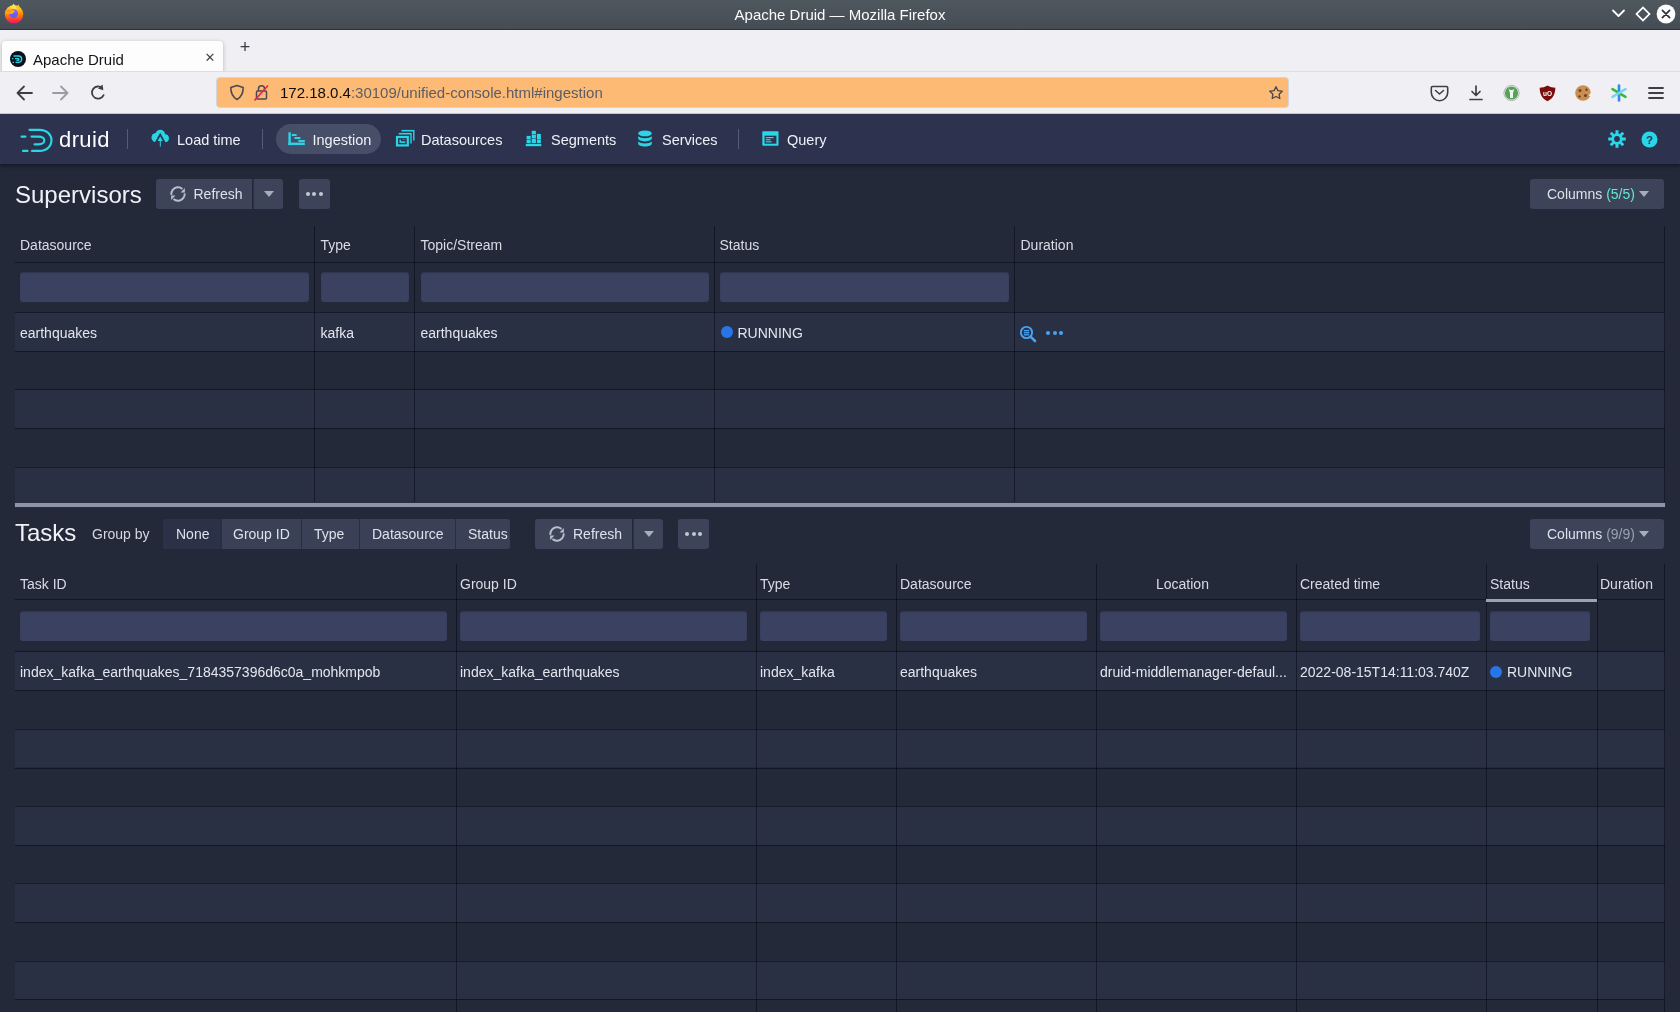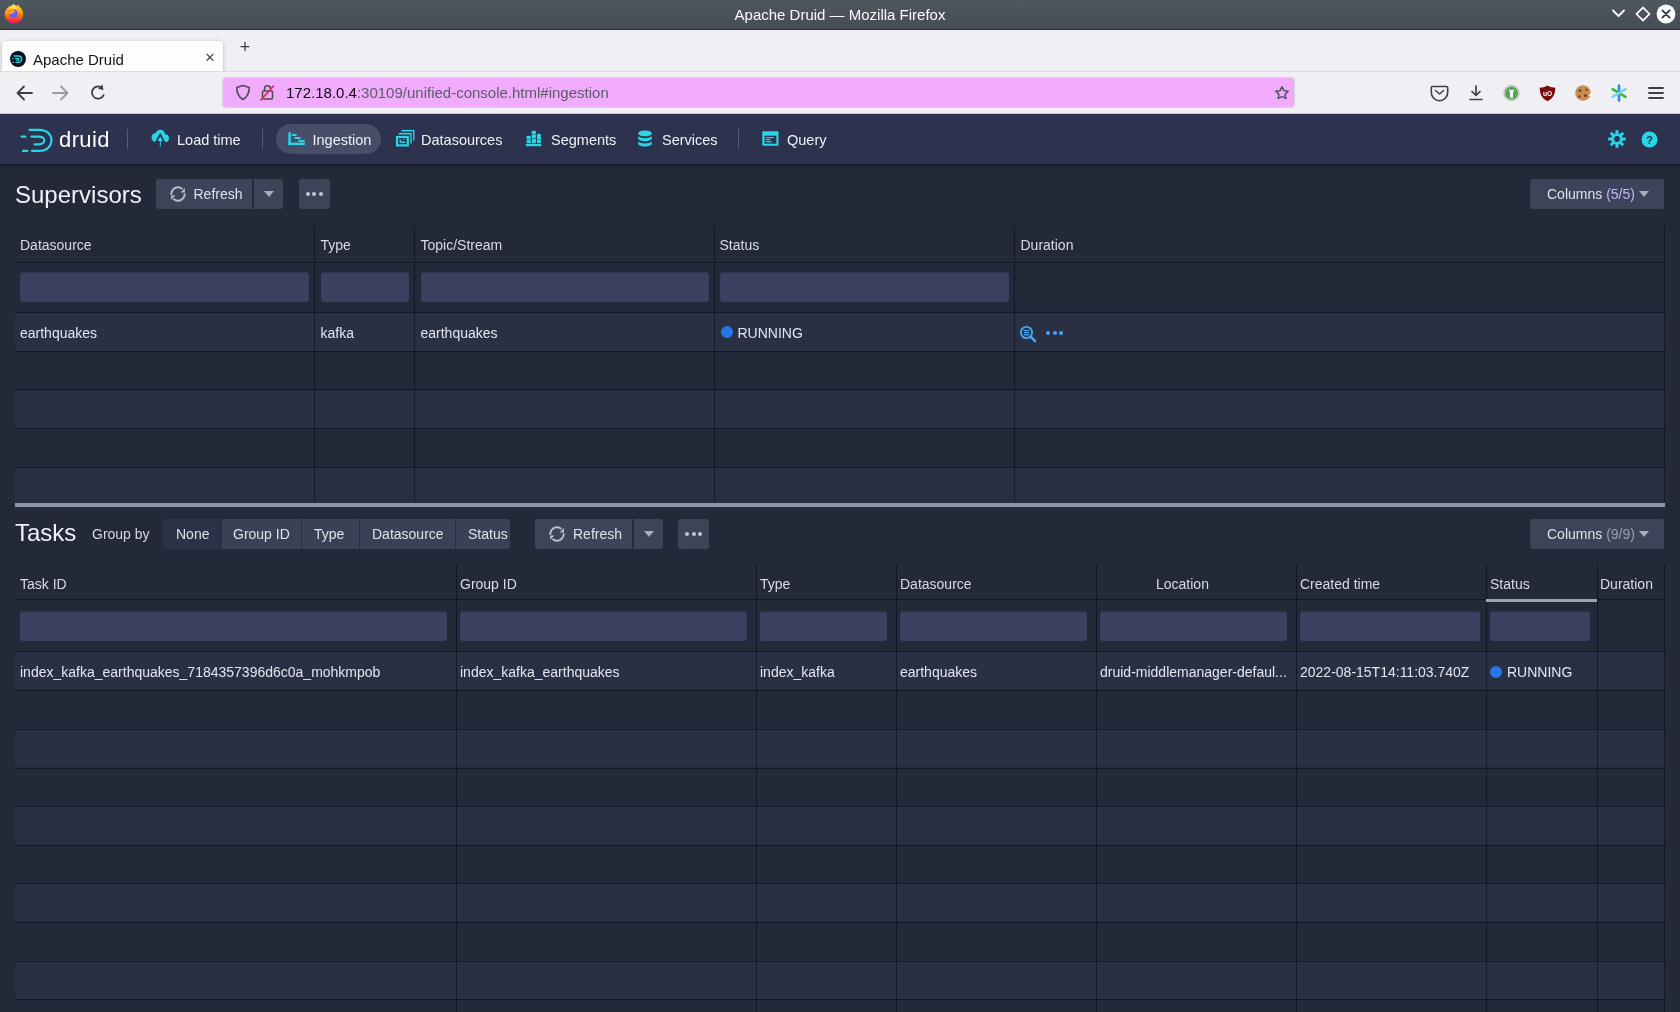--- a/index.html
+++ b/index.html
@@ -14,21 +14,21 @@
 #titletext { position:absolute; left:0; right:0; top:6px; text-align:center;
   color:#fbfbfe; font-size:15px; }
 #tabbar { position:absolute; left:0; top:30px; width:1680px; height:42px; background:#f0f0f4; }
 #tab { position:absolute; left:2px; top:11px; width:221px; height:35px; background:#fdfdfe;
   border-radius:4px; box-shadow:0 1px 4px rgba(0,0,0,0.25); }
 #tabtitle { position:absolute; left:31px; top:10px; font-size:15px; color:#15141a; }
 #tabclose { position:absolute; left:199px; top:8px; width:18px; height:18px; color:#45454e; font-size:13px; line-height:18px; text-align:center; }
 #newtab { position:absolute; left:235px; top:8px; width:20px; height:20px; color:#3a3a44; font-size:18px; line-height:19px; text-align:center; font-weight:400; }
 #toolbar { position:absolute; left:0; top:72px; width:1680px; height:42px; background:#f0f0f4;
   border-bottom:1px solid #ccccd3; }
-#urlbar { position:absolute; left:222px; top:5px; width:1073px; height:31px; background:#f0abfc;
+#urlbar { position:absolute; left:216px; top:5px; width:1073px; height:31px; background:#fdba74;
   border:1px solid #d4d4da; border-radius:4px; }
 #urltext { position:absolute; left:63px; top:6px; font-size:15px; color:#0c0c0d; white-space:pre; }
 #urltext span { color:#5c5c66; }
 
 
 #appheader { position:absolute; left:0; top:114px; width:1680px; height:50px; background:#2d334e;
   box-shadow:0 2px 3px rgba(8,10,18,0.5);padding-left:21px; }
 .navtext { position:absolute; top:17.5px; font-size:14.5px; color:#eef1f6; }
 .navsep { position:absolute; top:15px; width:1px; height:20px; background:#565c72; }
 #navpill { position:absolute; left:275.5px; top:9.5px; width:105.5px; height:30px; background:#474e68; border-radius:15px; }
@@ -279,21 +279,21 @@
     <svg width="10" height="6" viewBox="0 0 10 6" style="position:absolute;left:10px;top:12px;">
       <path d="M0 0 L10 0 L5 6 Z" fill="#a6adbc"></path>
     </svg>
   </div>
   <div class="btn" style="left:298.5px; top:179px; width:31px;">
     <div style="position:absolute;left:7px;top:12.5px;width:4px;height:4px;border-radius:50%;background:#c2c8d4;"></div>
     <div style="position:absolute;left:13.5px;top:12.5px;width:4px;height:4px;border-radius:50%;background:#c2c8d4;"></div>
     <div style="position:absolute;left:20px;top:12.5px;width:4px;height:4px;border-radius:50%;background:#c2c8d4;"></div>
   </div>
   <div class="btn" style="left:1530px; top:179px; width:134px;">
-    <span class="btnlabel" style="left:17px; top:7px;">Columns <span style="color:#c4b5fd;">(5/5)</span></span>
+    <span class="btnlabel" style="left:17px; top:7px;">Columns <span style="color:#5eead4;">(5/5)</span></span>
     <svg width="10" height="6" viewBox="0 0 10 6" style="position:absolute;left:109px;top:12px;">
       <path d="M0 0 L10 0 L5 6 Z" fill="#a6adbc"></path>
     </svg>
   </div>
 
   <div class="lightrow" style="top:312.3px; height:38.7px;"></div>
   <div class="lightrow" style="top:389.7px; height:38.7px;"></div>
   <div class="lightrow" style="top:467.1px; height:34.5px;"></div>
   <div class="rowline" style="top:261.5px;"></div>
   <div class="rowline" style="top:311.5px;"></div>

